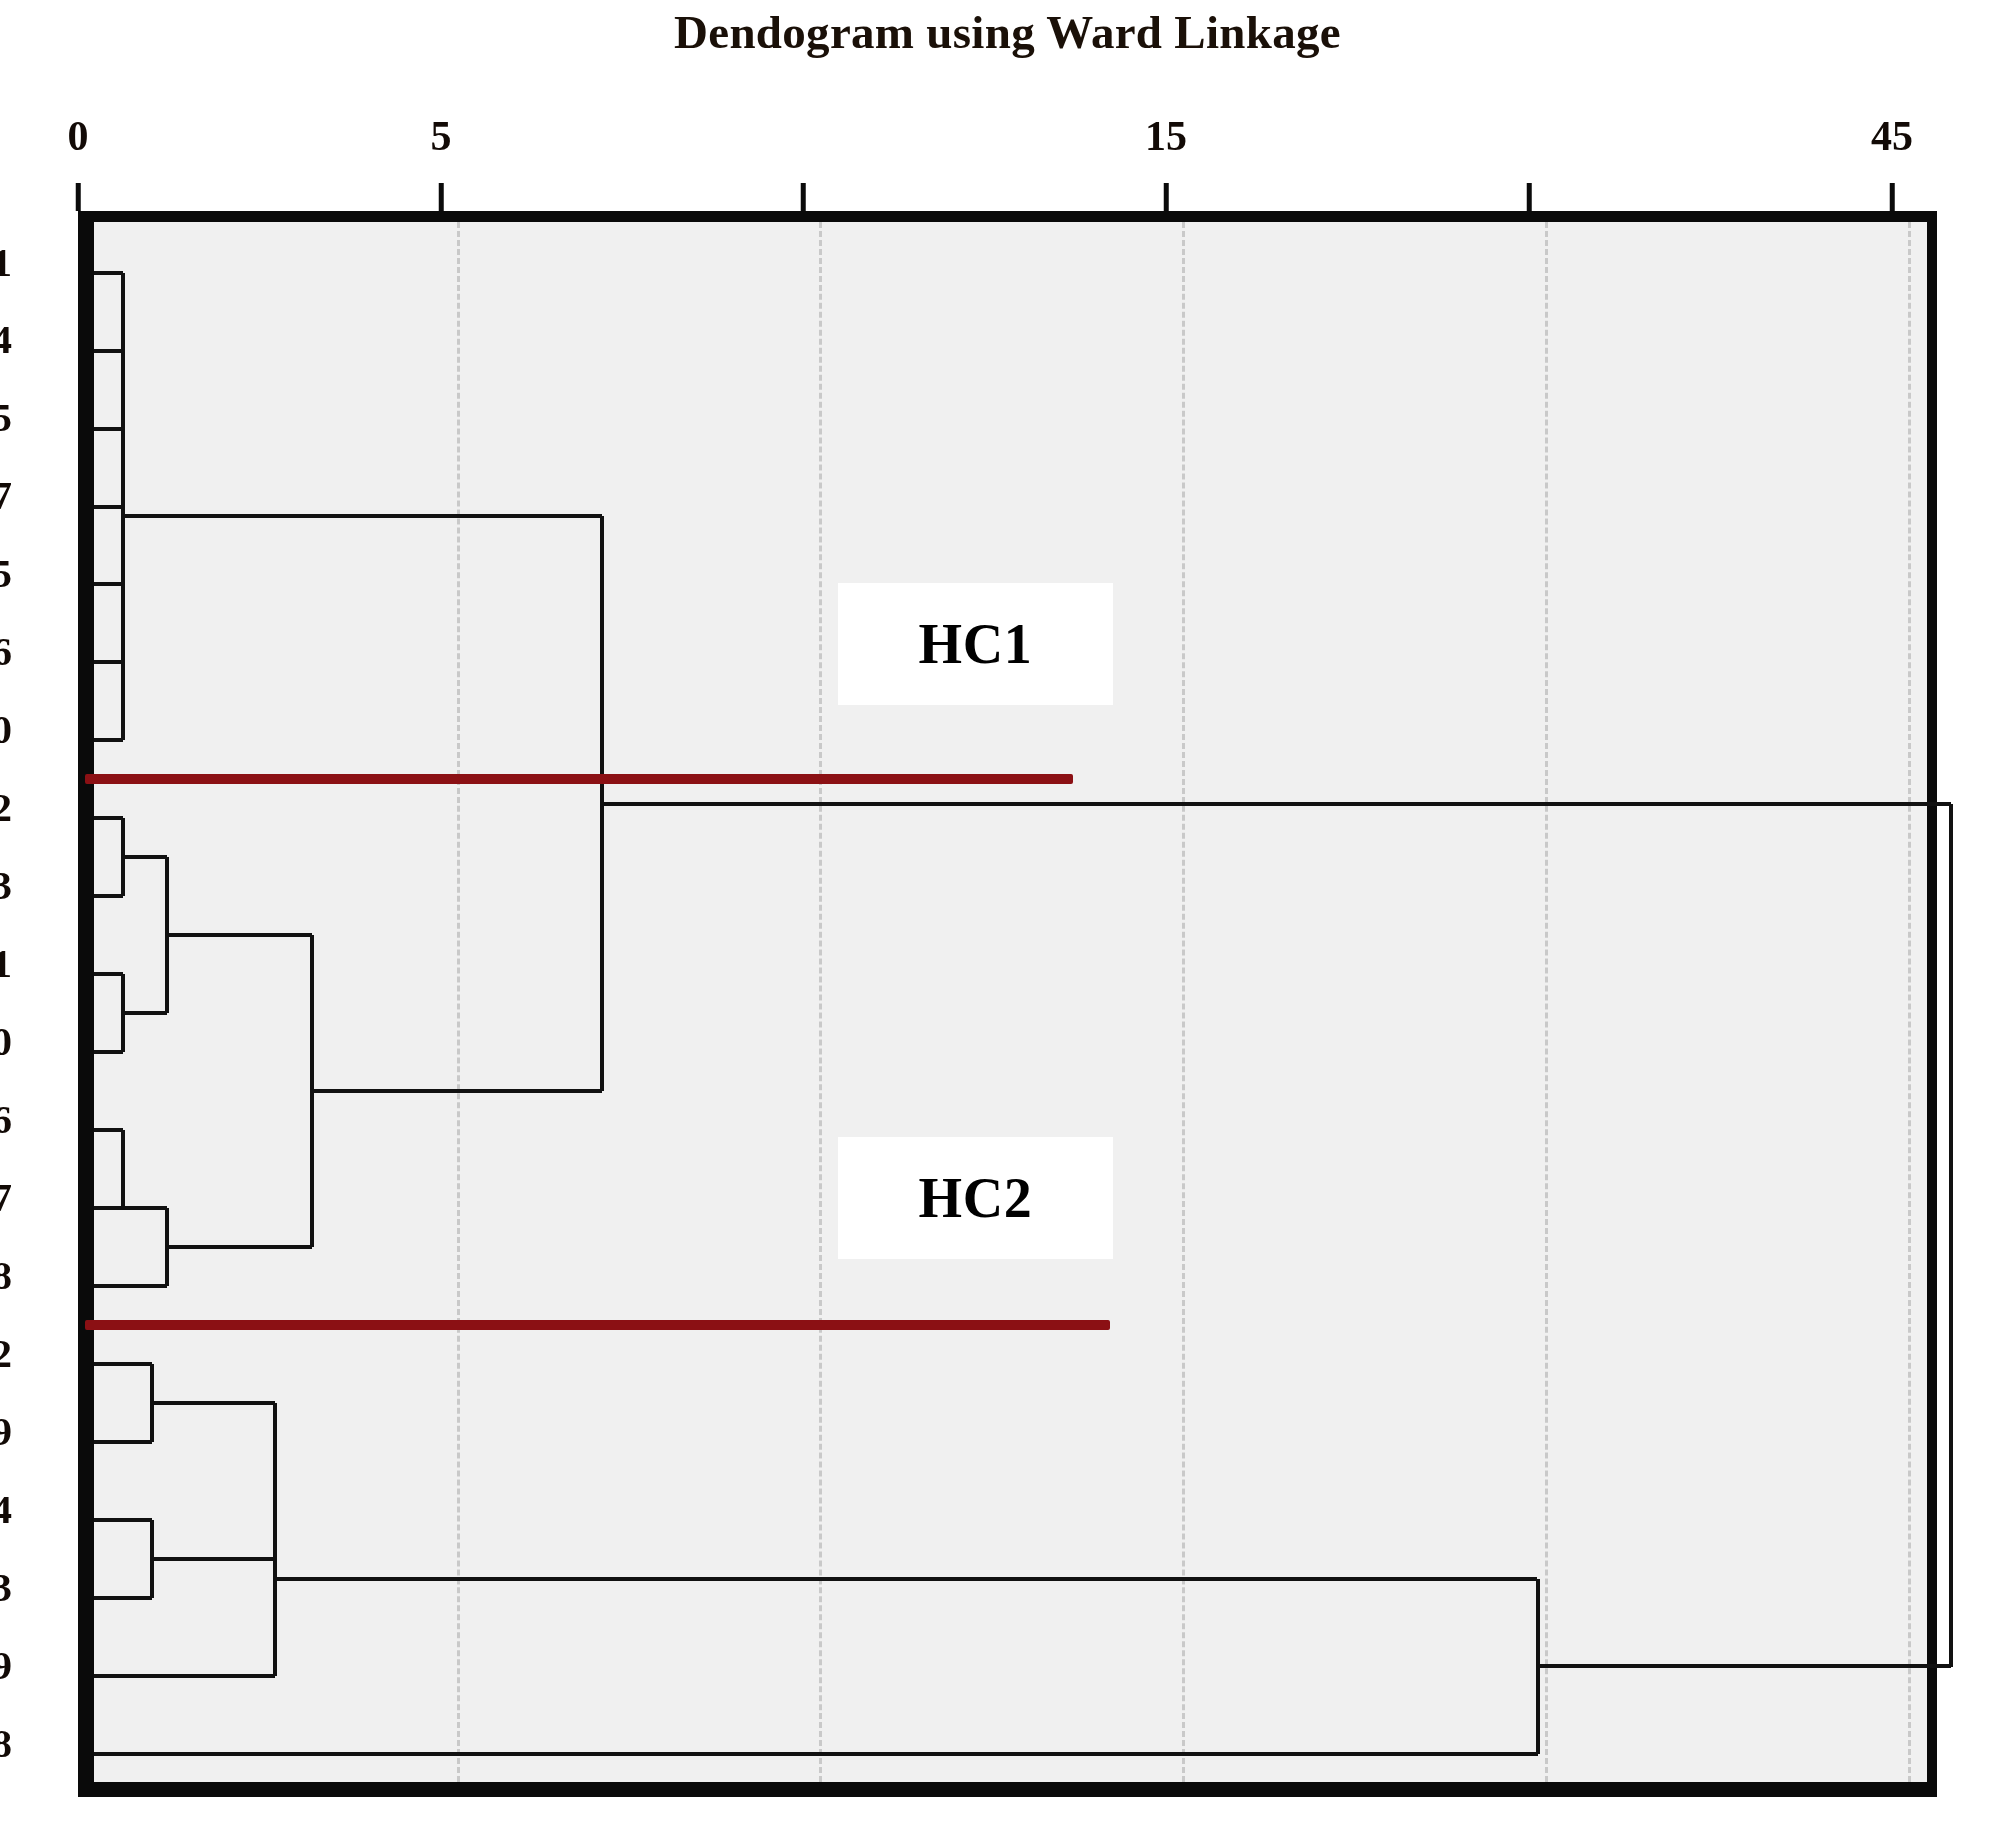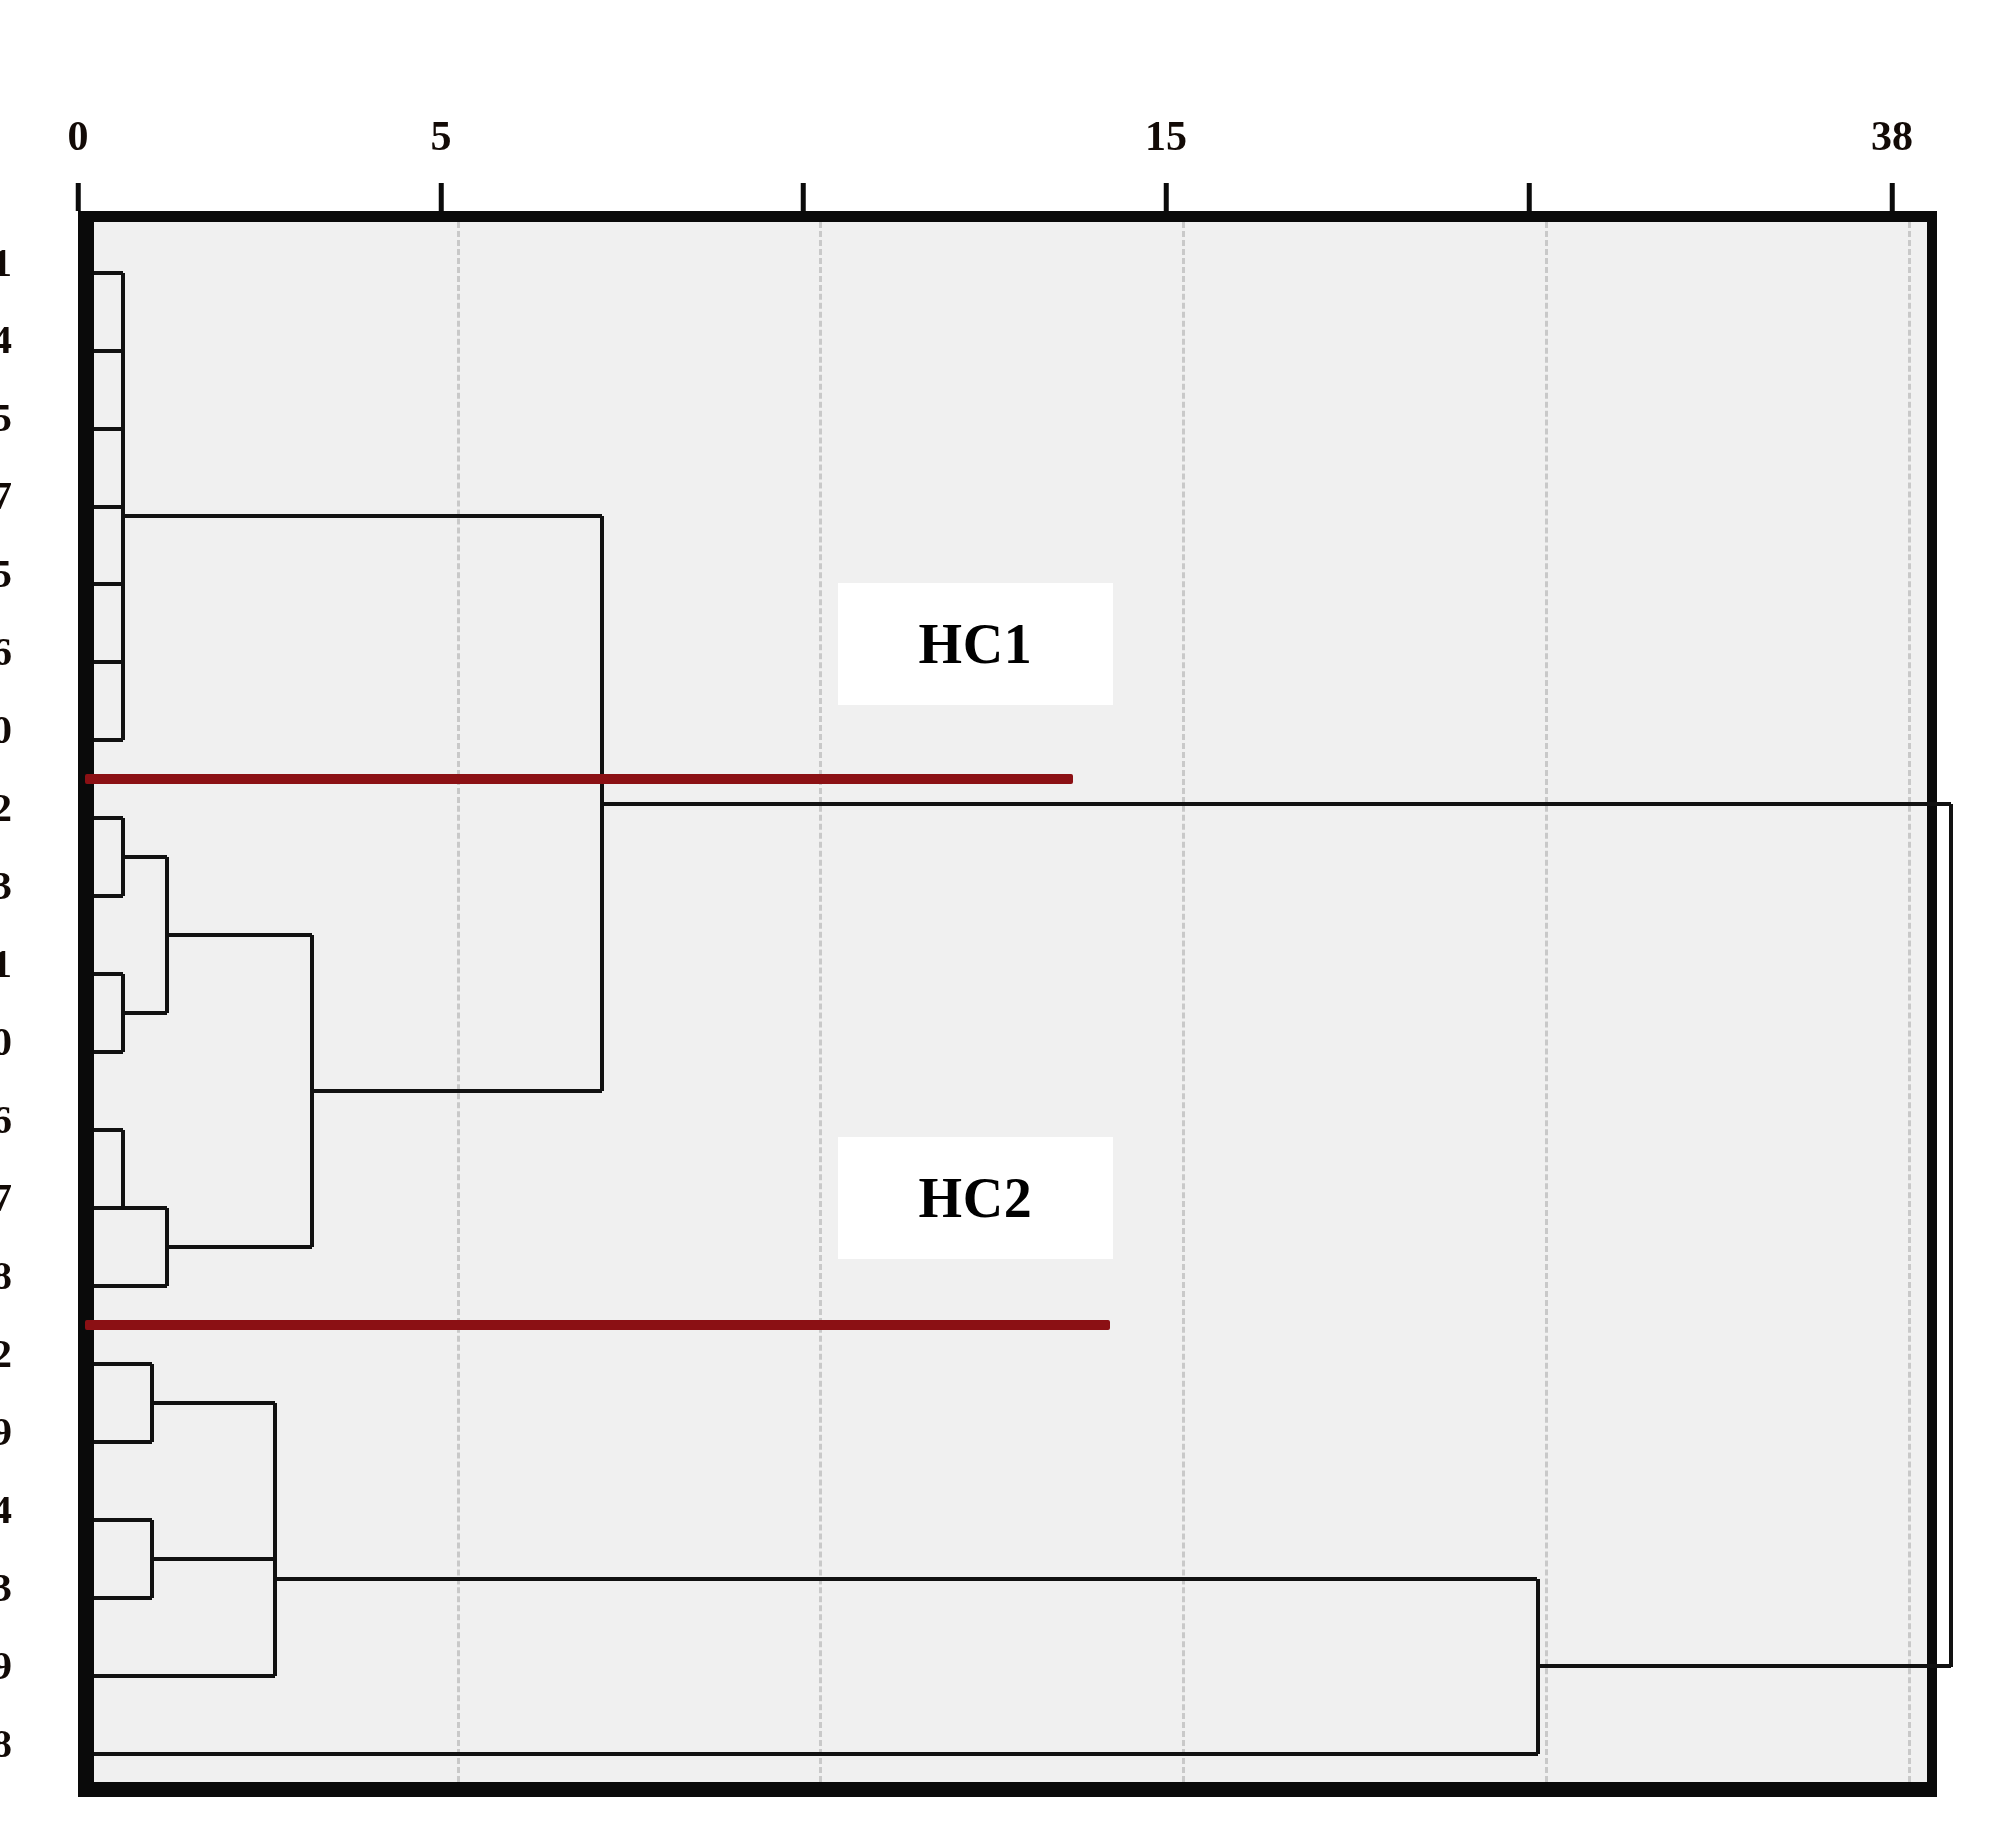--- a/index.html
+++ b/index.html
@@ -62,32 +62,33 @@
     font-family:"Liberation Serif",serif;font-weight:700;font-size:56px;
     color:#000000;display:flex;align-items:center;justify-content:center;
     letter-spacing:0.6px;
   }
 </style>
 </head>
 <body>
 
 <div id="root">
 
+  <div id="title">Dendogram using Ward Linkage</div>
 
   <div id="axis-labels">
       <div class="axis-tick-mark" style="left: 78px;"></div>
       <div class="axis-tick-label" style="left: 78px;">0</div>
       <div class="axis-tick-mark" style="left: 441px;"></div>
       <div class="axis-tick-label" style="left: 441px;">5</div>
       <div class="axis-tick-mark" style="left: 803px;"></div>
       <div class="axis-tick-mark" style="left: 1166px;"></div>
       <div class="axis-tick-label" style="left: 1166px;">15</div>
       <div class="axis-tick-mark" style="left: 1529px;"></div>
       <div class="axis-tick-mark" style="left: 1892px;"></div>
-      <div class="axis-tick-label" style="left: 1892px;">38</div>
+      <div class="axis-tick-label" style="left: 1892px;">45</div>
     </div>
 
   <div id="leaf-labels">
       <div class="leaf-label" style="top: 51px;">11</div>
       <div class="leaf-label" style="top: 128px;">14</div>
       <div class="leaf-label" style="top: 206px;">15</div>
       <div class="leaf-label" style="top: 284px;">17</div>
       <div class="leaf-label" style="top: 362px;">5</div>
       <div class="leaf-label" style="top: 440px;">16</div>
       <div class="leaf-label" style="top: 518px;">20</div>

